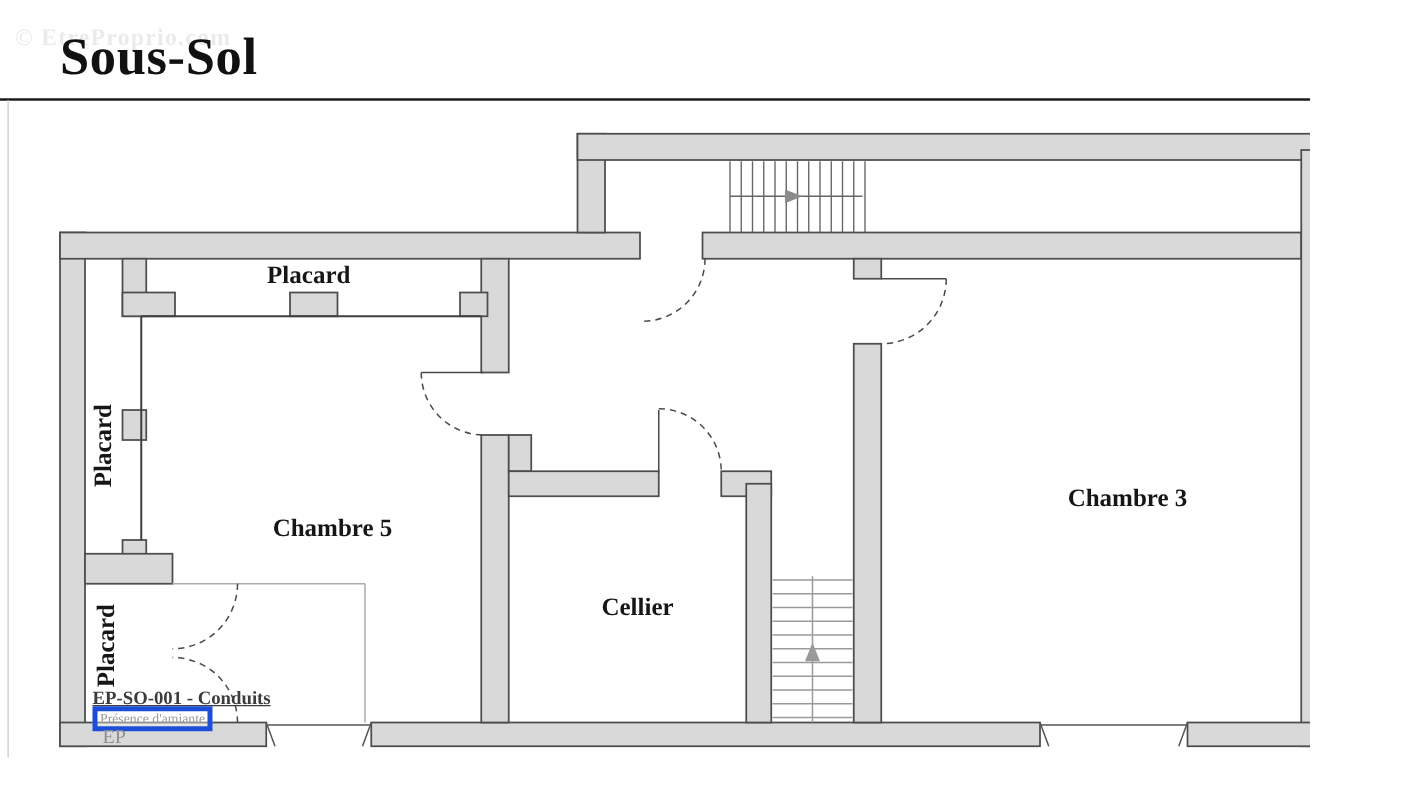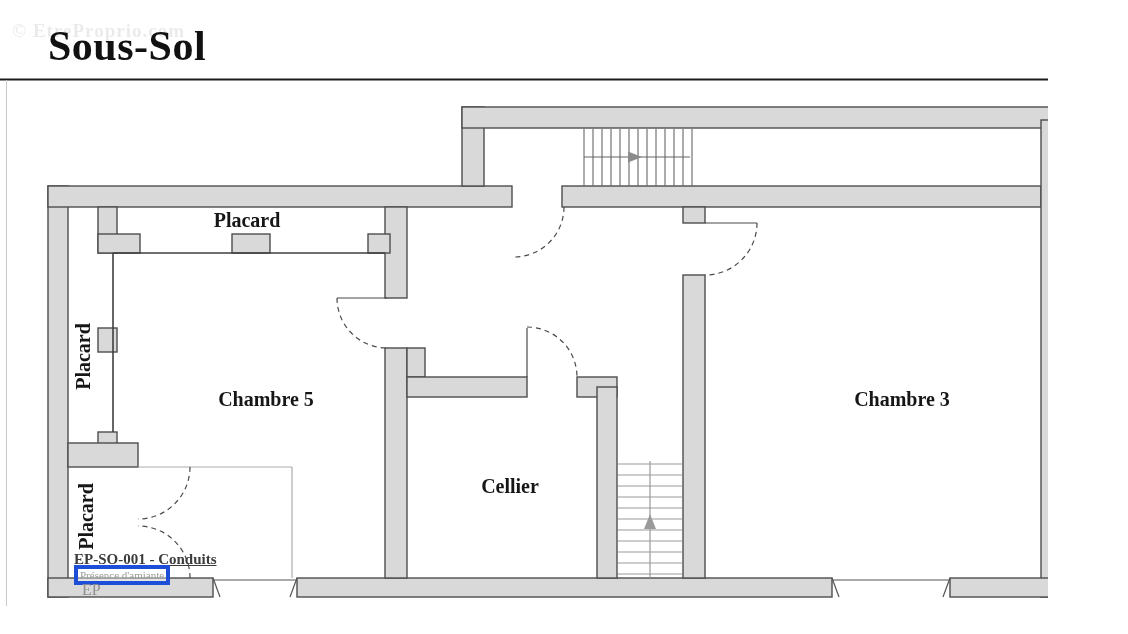--- a/index.html
+++ b/index.html
@@ -150,21 +150,21 @@
       <path d="M190,578 A52,52 0 0 0 138,526"></path>
     </g>
   </svg>
 
   <div class="abs room-label" style="left:125px;top:209px;width:244px;">Placard</div>
 
   <div class="abs room-label rot" style="left:-17px;top:345px;width:200px;">Placard</div>
 
   <div class="abs room-label rot" style="left:-14px;top:505px;width:200px;">Placard</div>
 
-  <div class="abs room-label" style="left:166px;top:388px;width:200px;">Chambre 5</div>
+  <div class="abs room-label" style="left:166px;top:412px;width:200px;">Chambre 5</div>
 
 
   <div class="abs room-label" style="left:410px;top:475px;width:200px;">Cellier</div>
 
   <div class="abs room-label" style="left:802px;top:388px;width:200px;">Chambre 3</div>
 
   <div class="abs annot-ref">EP-SO-001 - Conduits</div>
   <div class="abs annot-line2">Présence d'amiante</div>
   <div class="abs annot-line3">EP</div>
 

